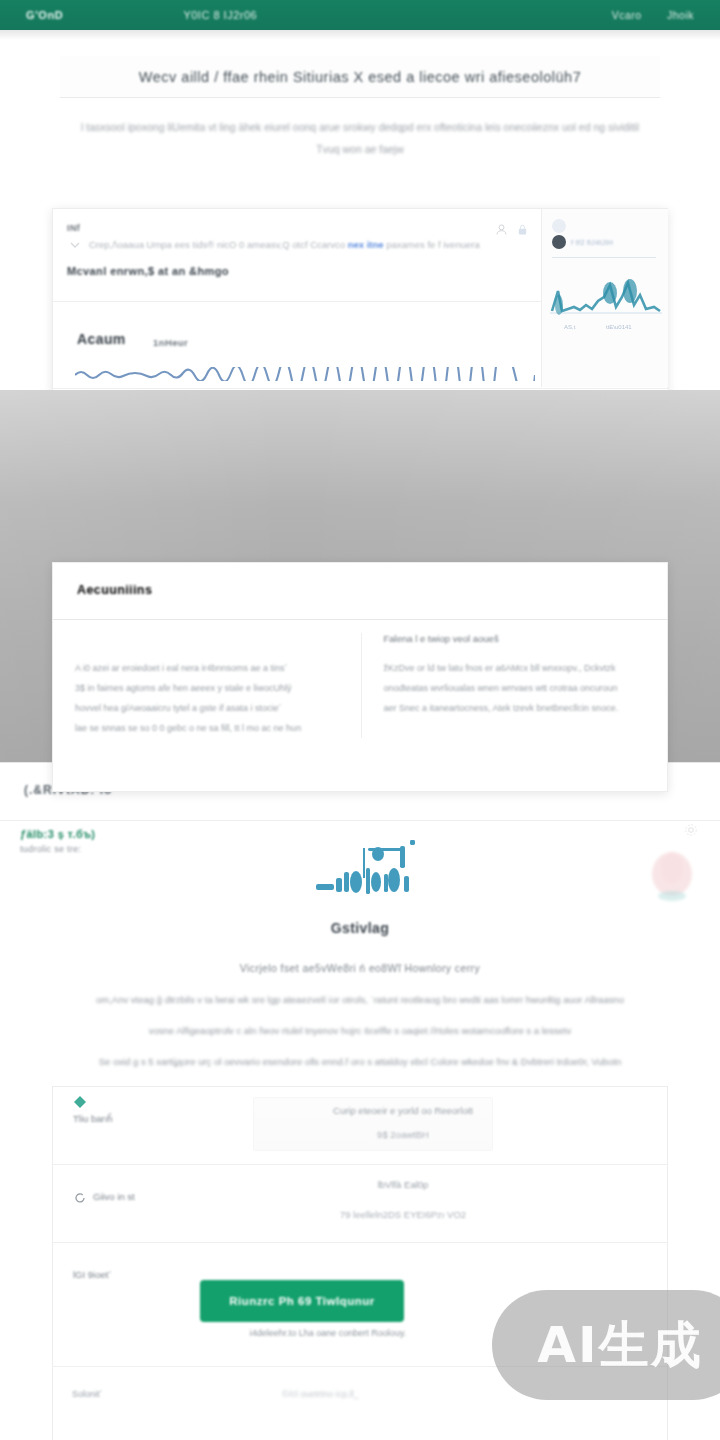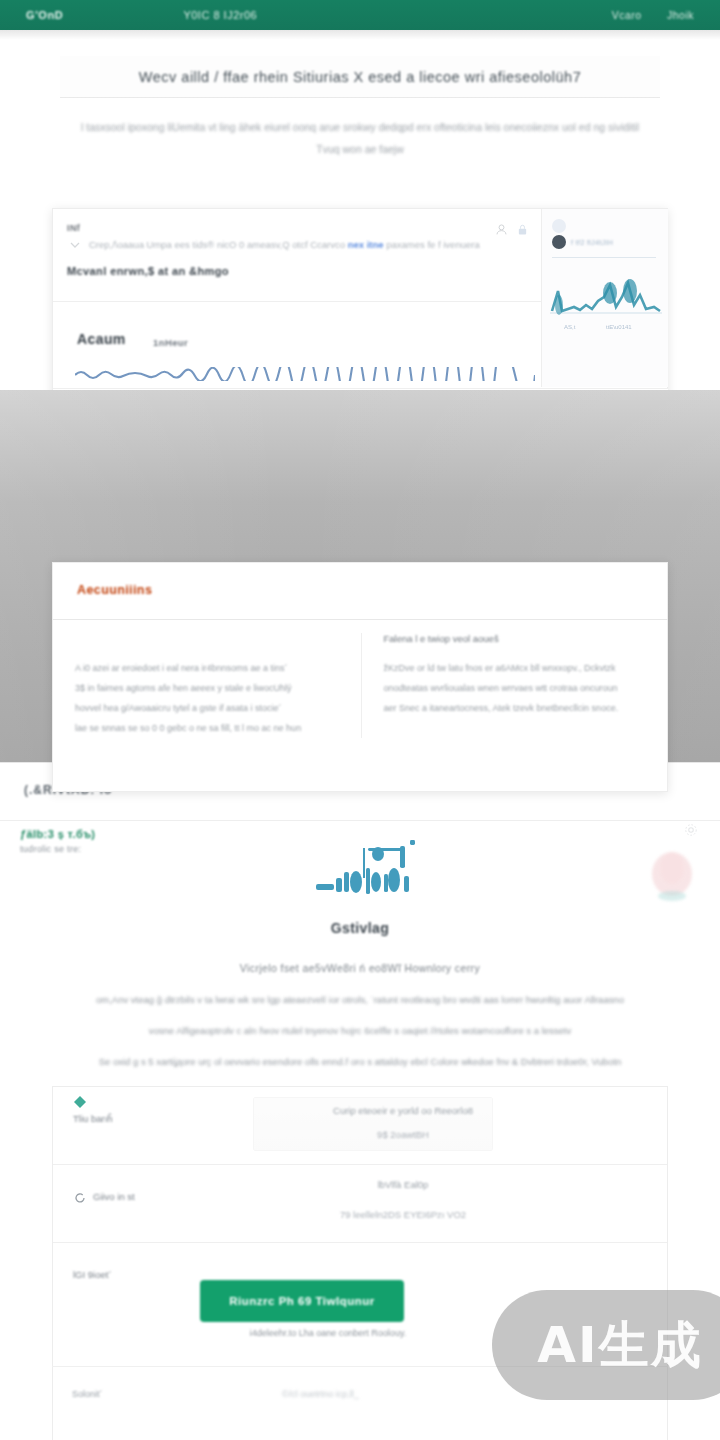--- a/index.html
+++ b/index.html
@@ -144,21 +144,21 @@
     position: absolute; left: 0; top: 390px; width: 720px; height: 400px;
     background: linear-gradient(180deg,#cfcfcf 0%,#b4b4b4 28%,#a8a8a8 62%,#9e9e9e 100%);
   }
   .grey-band::after {
     content:""; position:absolute; inset:0;
     background: linear-gradient(90deg, rgba(255,255,255,.10), rgba(255,255,255,0) 40%, rgba(255,255,255,.08));
   }
 
   
   #card-two { left: 52px; top: 562px; width: 616px; height: 230px; z-index: 3; }
-  .c2-title { position:absolute; left: 24px; top: 20px; font-size: 12.5px; font-weight:700; color:#c2410c; filter: blur(.9px); text-align: right; }
+  .c2-title { position:absolute; left: 24px; top: 20px; font-size: 12.5px; font-weight:700; color:#000000; filter: blur(.9px); text-align: right; }
   .c2-hr { position:absolute; left:0; top: 56px; width: 615px; height: 1px; background:#e8e8e8; }
   .c2-cols { position:absolute; left: 0; top: 70px; width: 616px; display:flex; }
   .c2-col { flex: 1; padding: 0 22px; }
   .c2-col.right { border-left: 1px solid #efefef; }
   .c2-head-sm { font-size: 9.5px; color:#6f767d; margin-bottom: 14px; filter: blur(1.2px); }
   .c2-line { font-size: 9px; color:#868d94; line-height: 20px; filter: blur(1.3px); opacity:.85; white-space: nowrap; overflow: hidden; }
 
   
   .lower {
     position: absolute; left: 0; top: 762px; width: 720px; height: 678px;

